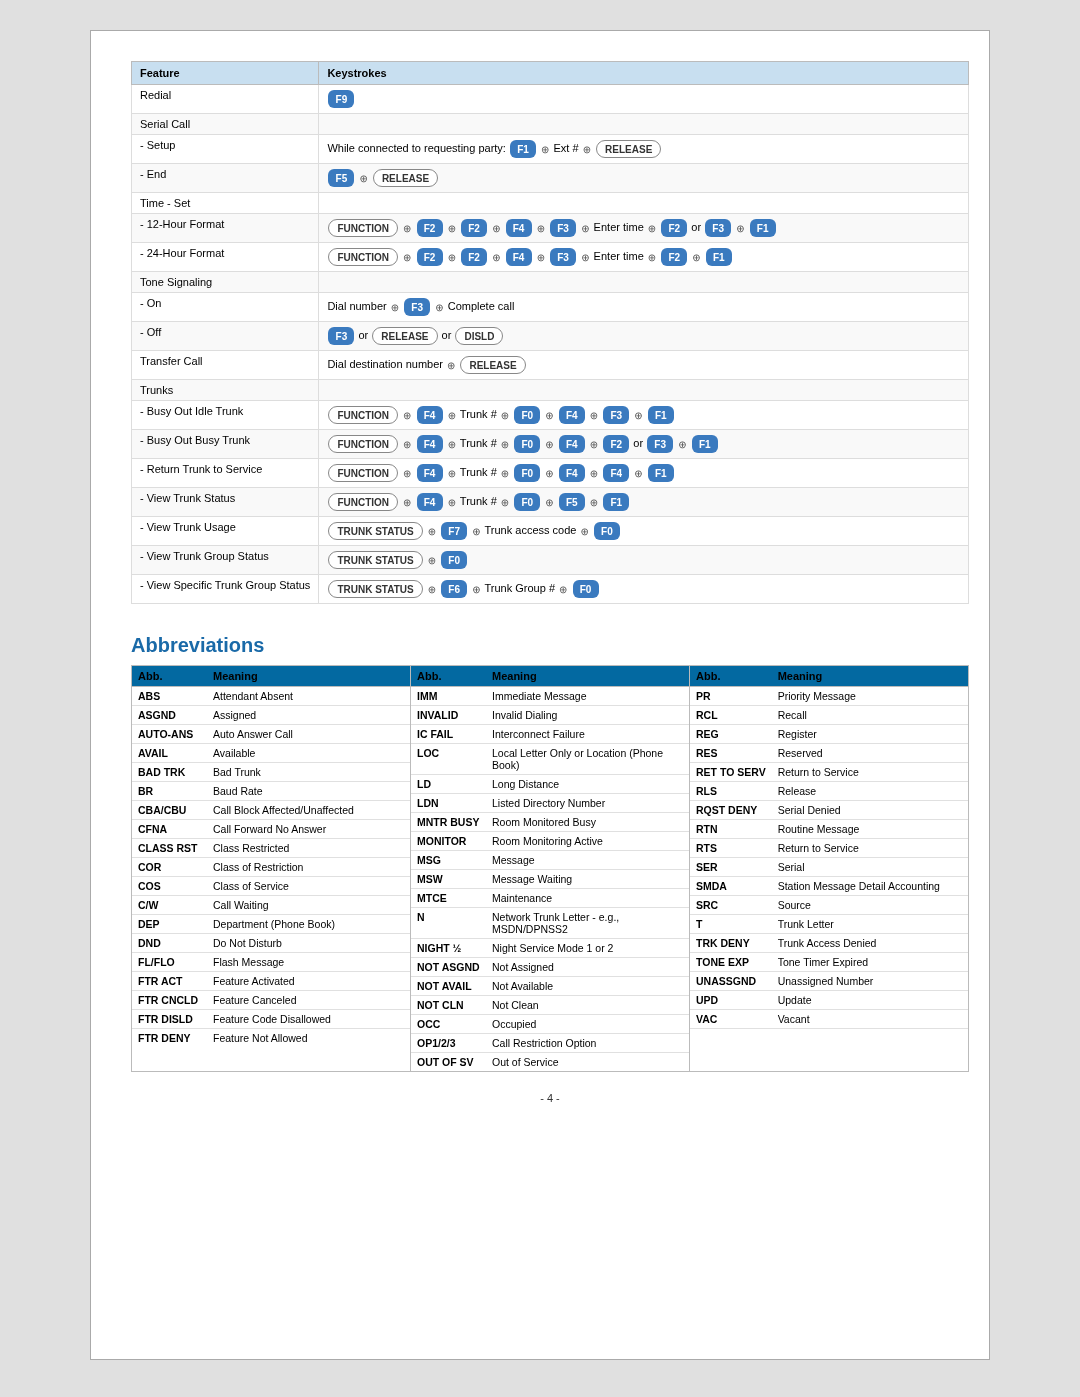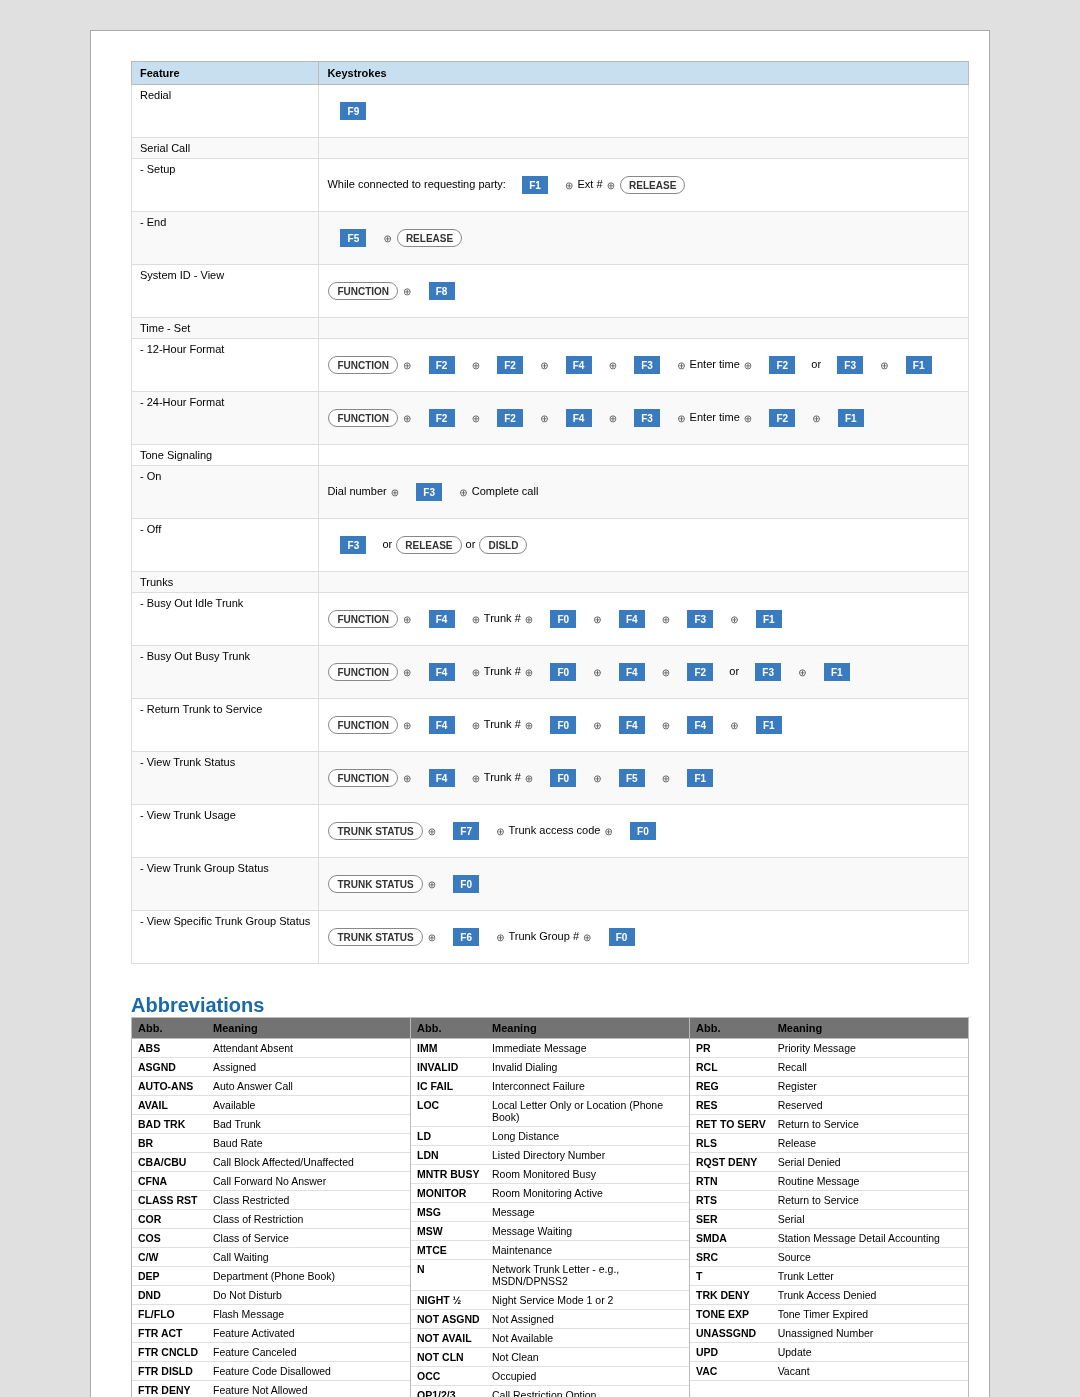--- a/index.html
+++ b/index.html
@@ -45,28 +45,28 @@
     .feature-table tr:nth-child(even) td { background: #f9f9f9; }
     .feature-table td:first-child { width: 160px; white-space: nowrap; }
 
     
     .key {
       display: inline-flex;
       align-items: center;
       justify-content: center;
       background: #3a7abf;
       color: white;
-      border-radius: 0;
+      border-radius: 6px;
       padding: 2px 6px;
       font-size: 10px;
       font-weight: bold;
       min-width: 26px;
       height: 18px;
       vertical-align: middle;
-      margin: 13px;
+      margin: 1px;
     }
     .key-outline {
       display: inline-flex;
       align-items: center;
       justify-content: center;
       background: white;
       color: #333;
       border: 1px solid #888;
       border-radius: 10px;
       padding: 2px 8px;
@@ -81,37 +81,38 @@
       color: #555;
       vertical-align: middle;
       margin: 0 1px;
     }
 
     
     .abbr-title {
       font-size: 20px;
       font-weight: bold;
       color: #1a6aa8;
+      margin-bottom: 8px;
     }
     .abbr-section {
       display: flex;
       gap: 0;
       border: 1px solid #bbb;
     }
     .abbr-col {
       flex: 1;
       border-right: 1px solid #bbb;
     }
     .abbr-col:last-child { border-right: none; }
     .abbr-table {
       width: 100%;
       border-collapse: collapse;
     }
     .abbr-table th {
-      background: #737373;
+      background: #0369a1;
       border-bottom: 1px solid #bbb;
       padding: 4px 6px;
       font-weight: bold;
       font-size: 11px;
       text-align: left;
     }
     .abbr-table td {
       border-bottom: 1px solid #e0e0e0;
       padding: 3px 6px;
       font-size: 10.5px;
@@ -154,24 +155,20 @@
         </tr>
         <tr>
           <td>- Setup</td>
           <td>While connected to requesting party: <span class="key">F1</span> <span class="plus">⊕</span> Ext # <span class="plus">⊕</span> <span class="key-outline">RELEASE</span></td>
         </tr>
         <tr>
           <td>- End</td>
           <td><span class="key">F5</span> <span class="plus">⊕</span> <span class="key-outline">RELEASE</span></td>
         </tr>
         <tr>
-          <td>System ID - View</td>
-          <td><span class="key-outline">FUNCTION</span> <span class="plus">⊕</span> <span class="key">F8</span></td>
-        </tr>
-        <tr>
           <td>Time - Set</td>
           <td></td>
         </tr>
         <tr>
           <td>- 12-Hour Format</td>
           <td><span class="key-outline">FUNCTION</span> <span class="plus">⊕</span> <span class="key">F2</span> <span class="plus">⊕</span> <span class="key">F2</span> <span class="plus">⊕</span> <span class="key">F4</span> <span class="plus">⊕</span> <span class="key">F3</span> <span class="plus">⊕</span> Enter time <span class="plus">⊕</span> <span class="key">F2</span> or <span class="key">F3</span> <span class="plus">⊕</span> <span class="key">F1</span></td>
         </tr>
         <tr>
           <td>- 24-Hour Format</td>
           <td><span class="key-outline">FUNCTION</span> <span class="plus">⊕</span> <span class="key">F2</span> <span class="plus">⊕</span> <span class="key">F2</span> <span class="plus">⊕</span> <span class="key">F4</span> <span class="plus">⊕</span> <span class="key">F3</span> <span class="plus">⊕</span> Enter time <span class="plus">⊕</span> <span class="key">F2</span> <span class="plus">⊕</span> <span class="key">F1</span></td>
@@ -180,20 +177,24 @@
           <td>Tone Signaling</td>
           <td></td>
         </tr>
         <tr>
           <td>- On</td>
           <td>Dial number <span class="plus">⊕</span> <span class="key">F3</span> <span class="plus">⊕</span> Complete call</td>
         </tr>
         <tr>
           <td>- Off</td>
           <td><span class="key">F3</span> or <span class="key-outline">RELEASE</span> or <span class="key-outline">DISLD</span></td>
+        </tr>
+        <tr>
+          <td>Transfer Call</td>
+          <td>Dial destination number <span class="plus">⊕</span> <span class="key-outline">RELEASE</span></td>
         </tr>
         <tr>
           <td>Trunks</td>
           <td></td>
         </tr>
         <tr>
           <td>- Busy Out Idle Trunk</td>
           <td><span class="key-outline">FUNCTION</span> <span class="plus">⊕</span> <span class="key">F4</span> <span class="plus">⊕</span> Trunk # <span class="plus">⊕</span> <span class="key">F0</span> <span class="plus">⊕</span> <span class="key">F4</span> <span class="plus">⊕</span> <span class="key">F3</span> <span class="plus">⊕</span> <span class="key">F1</span></td>
         </tr>
         <tr>

